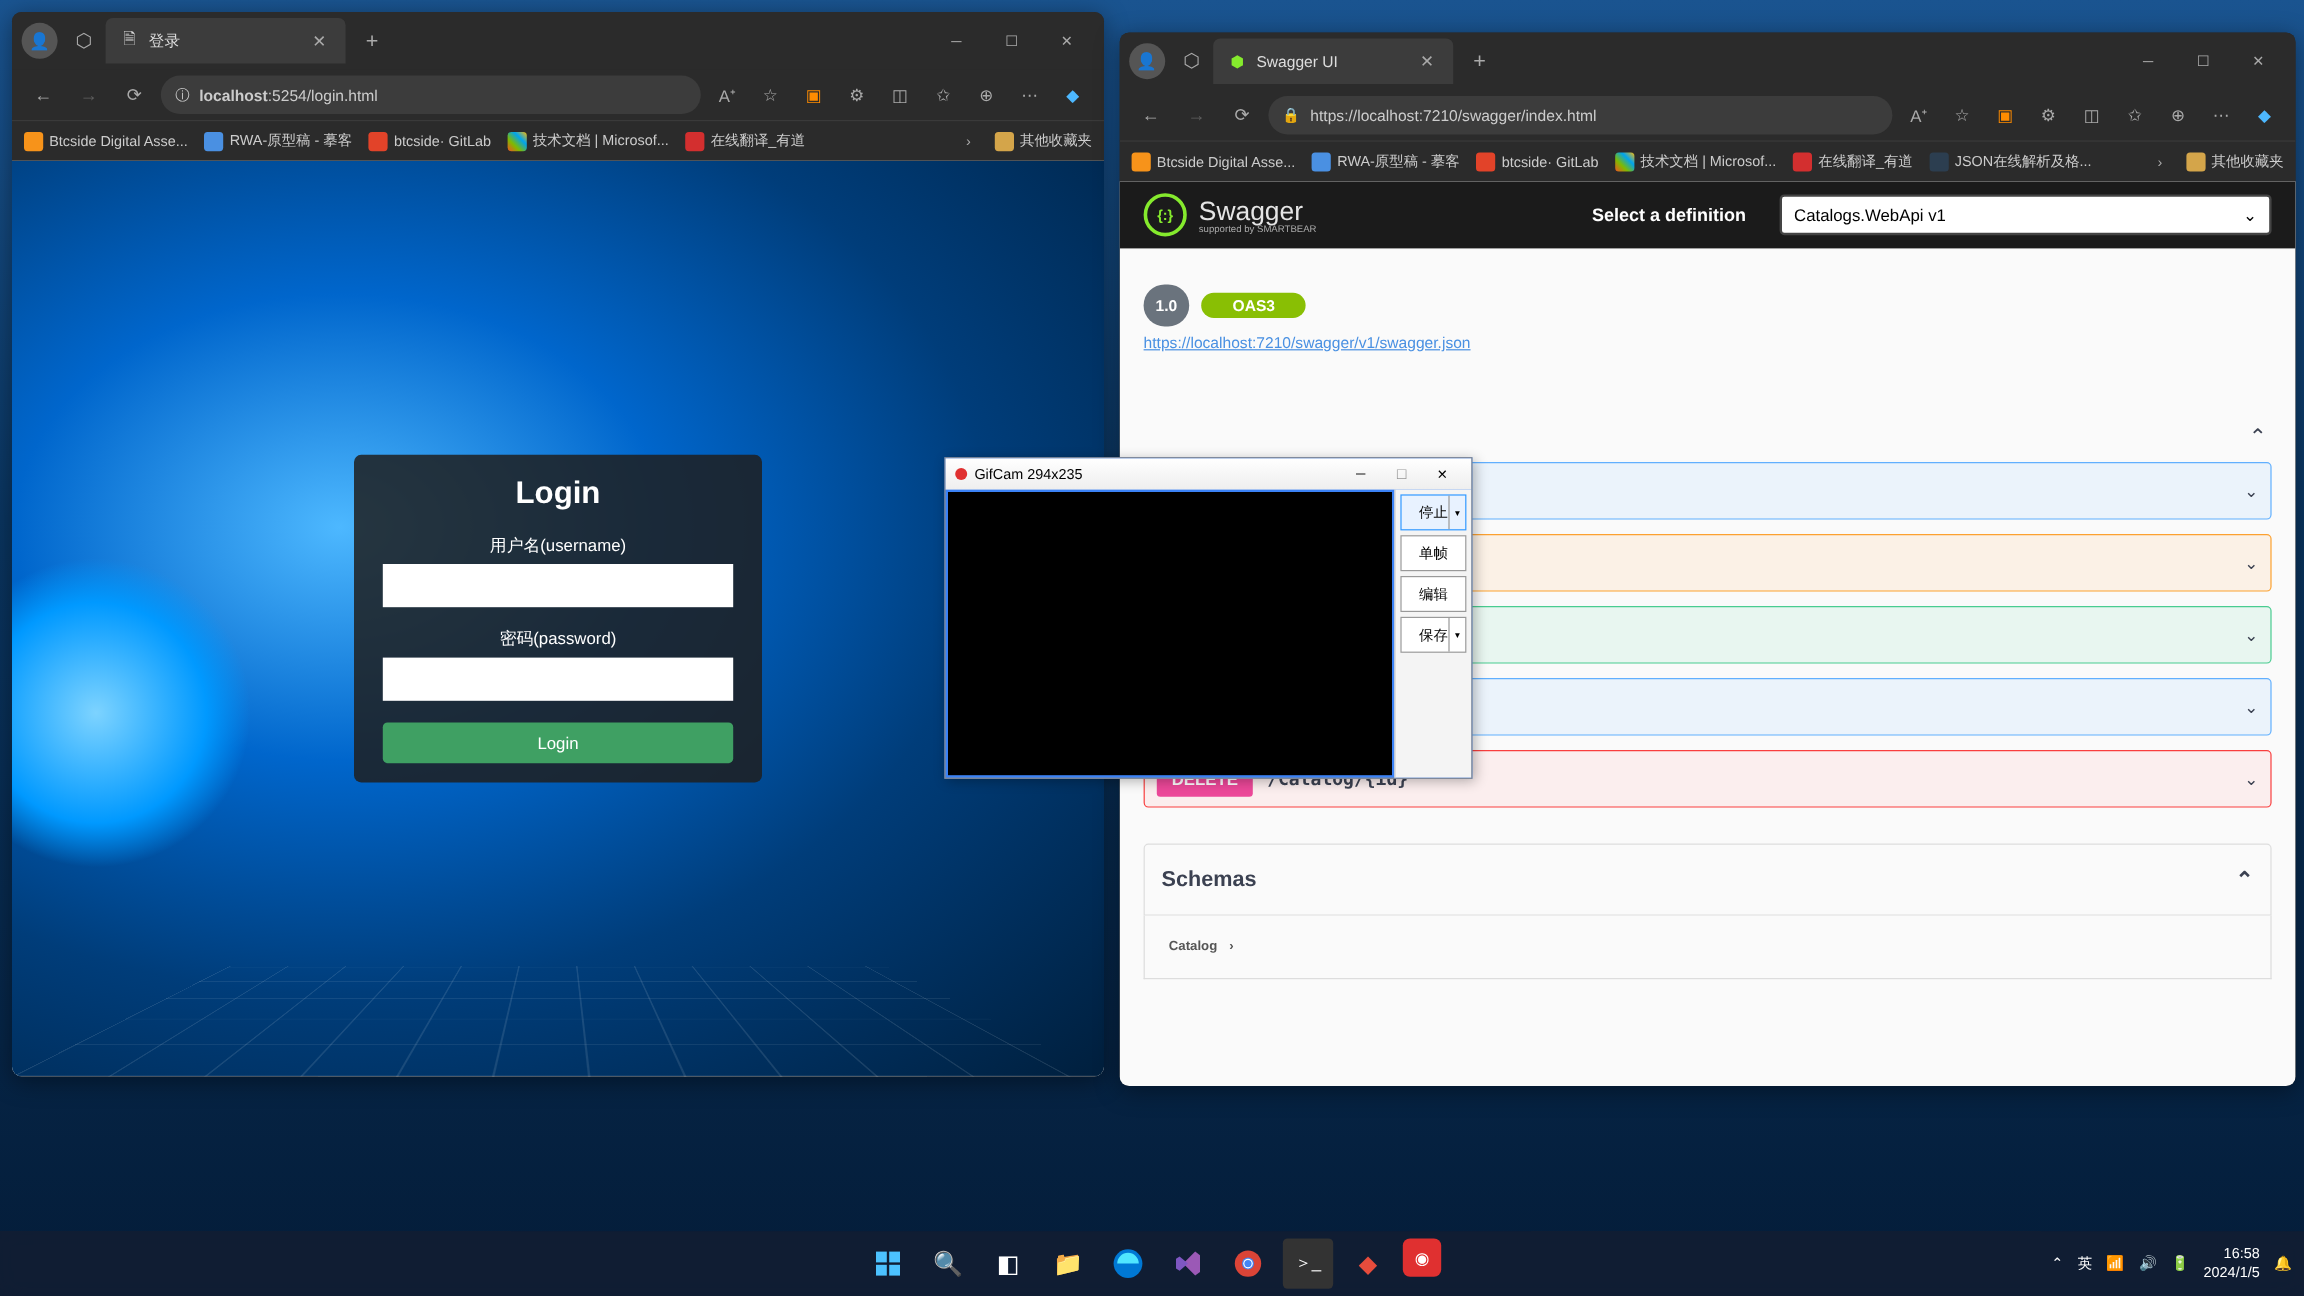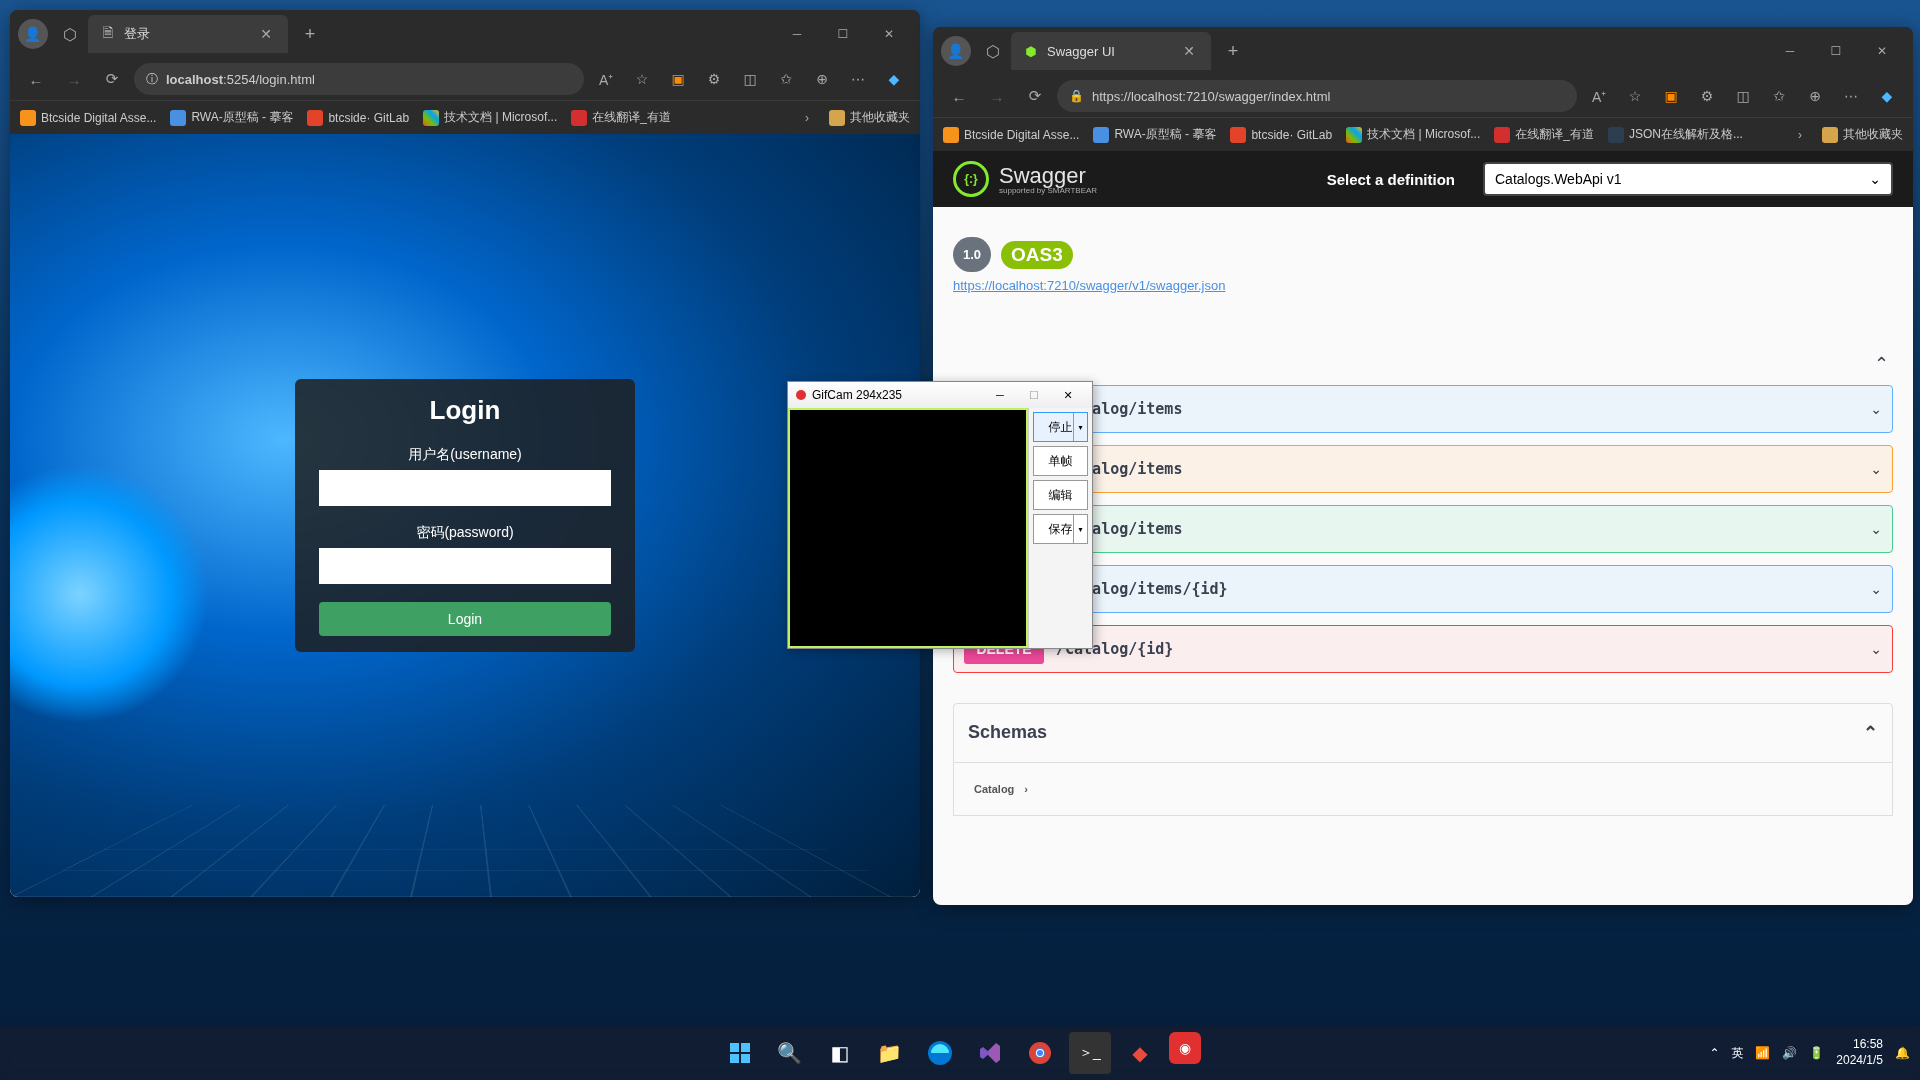--- a/index.html
+++ b/index.html
@@ -42,39 +42,39 @@
 .sw-logo{display:flex;align-items:center;gap:10px}
 .sw-logocircle{width:36px;height:36px;border-radius:50%;border:3px solid #85ea2d;display:flex;align-items:center;justify-content:center;color:#85ea2d;font-size:12px;font-weight:bold}
 .sw-logotext{color:#e5e5e5;font-size:22px;font-weight:300}
 .sw-sub{font-size:8px;color:#aaa;margin-top:-3px}
 .sw-defsel{margin-left:auto;display:flex;align-items:center;gap:28px}
 .sw-deflabel{color:#fff;font-size:15px;font-weight:600}
 .sw-select{width:410px;height:34px;background:#fff;border:2px solid #444;border-radius:4px;padding:3px 10px;font-size:14px;display:flex;align-items:center;justify-content:space-between}
 .sw-body{padding:30px 20px}
 .sw-h1{font-size:36px;font-weight:700;color:#3b4151;display:flex;align-items:center;gap:10px}
 .sw-ver{background:#6a737d;color:#fff;border-radius:40px;font-size:13px;padding:10px 10px;font-weight:600}
-.sw-oas{background:#89bf04;color:#fff;border-radius:40px;font-size:19px;padding:3px 10px;font-weight:600}
+.sw-oas{background:#89bf04;color:#fff;border-radius:40px;font-size:13px;padding:3px 26px;font-weight:600}
 .sw-link{color:#4990e2;font-size:13px;text-decoration:underline;margin-top:6px;display:block}
 .sw-section{margin-top:50px}
 .sw-sectionhead{display:flex;justify-content:flex-end;padding:10px 4px}
 .sw-chev{font-size:18px;color:#3b4151}
 .opblock{border-radius:4px;margin-bottom:12px;display:flex;align-items:center;padding:8px 10px;border:1px solid}
 .op-get{background:#ebf3fb;border-color:#61affe}
 .op-put{background:#fbf1e6;border-color:#fca130}
 .op-post{background:#e8f6f0;border-color:#49cc90}
 .op-delete{background:#fbeeee;border-color:#f93e3e}
 .op-method{width:80px;height:30px;border-radius:3px;color:#fff;font-weight:700;font-size:14px;display:flex;align-items:center;justify-content:center;margin-right:12px}
 .m-get{background:#61affe}.m-put{background:#fca130}.m-post{background:#49cc90}.m-delete{background:#ec4899}
 .op-path{font-family:monospace;font-size:15px;color:#3b4151;font-weight:600}
 .op-exp{margin-left:auto;color:#3b4151;font-size:14px}
 .sw-schemashead{font-size:18px;font-weight:700;color:#3b4151;padding:18px 14px;display:flex;justify-content:space-between;border:1px solid #ddd;border-radius:4px 4px 0 0;margin-top:30px}
 .sw-schemabox{border:1px solid #ddd;border-top:none;padding:20px}
 .sw-model{display:flex;align-items:center;gap:10px;font-size:11px;color:#555;font-weight:600}
 
-.gifcam{position:absolute;left:787px;top:381px;width:306px;height:268px;background:#bef264;border:1px solid #888;box-shadow:2px 2px 10px rgba(0,0,0,.3);z-index:100}
+.gifcam{position:absolute;left:787px;top:381px;width:440px;height:268px;background:#3b82f6;border:1px solid #888;box-shadow:2px 2px 10px rgba(0,0,0,.3);z-index:100}
 .gc-title{height:26px;background:linear-gradient(#fff,#eee);display:flex;align-items:center;padding:0 8px;font-size:12px}
 .gc-dot{width:10px;height:10px;border-radius:50%;background:#e03030;margin-right:6px}
 .gc-wc{margin-left:auto;display:flex;gap:2px}
 .gc-wcb{width:32px;height:20px;display:flex;align-items:center;justify-content:center;font-size:11px}
 .gc-body{display:flex;height:calc(100% - 26px)}
 .gc-canvas{flex:1;background:#000;margin:2px}
 .gc-panel{width:64px;background:#f4f4f4;border-left:1px solid #ccc;padding:4px;display:flex;flex-direction:column;gap:4px}
 .gc-btn{height:30px;background:#fff;border:1px solid #999;font-size:12px;display:flex;align-items:center;justify-content:center;position:relative}
 .gc-btn.sel{border-color:#3399ff;background:#e8f2ff}
 .gc-drop{position:absolute;right:0;top:0;bottom:0;width:14px;border-left:1px solid #999;display:flex;align-items:center;justify-content:center;font-size:8px}

